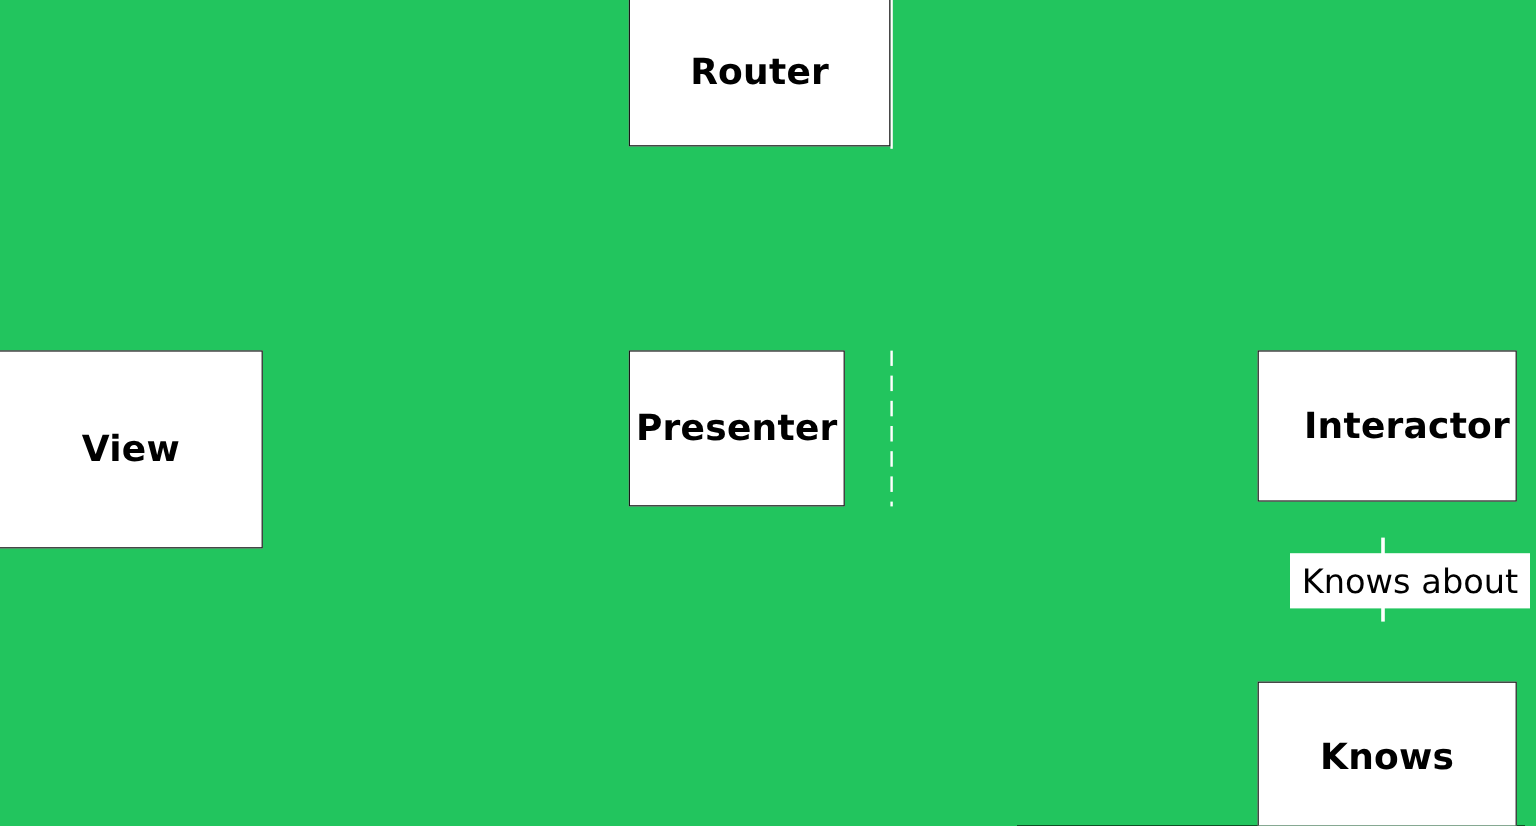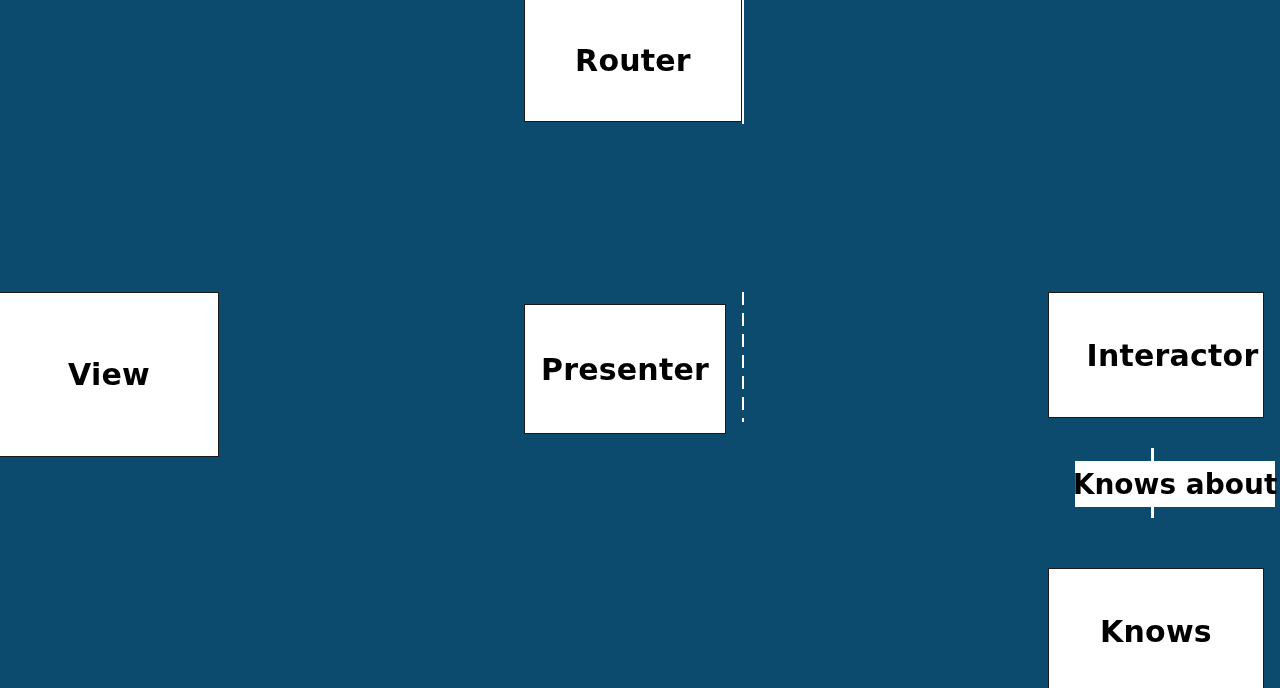--- a/index.html
+++ b/index.html
@@ -13,40 +13,40 @@
     position: relative;
     overflow: hidden;
     font-family: "DejaVu Sans", "Liberation Sans", sans-serif;
   }
   #stage {
     position: absolute;
     left: 0;
     top: 0;
     width: 1280px;
     height: 688px;
-    background: #0c4a6e;
+    background: #22c55e;
   }
   .node {
     position: absolute;
     background: #ffffff;
     border: 1px solid #1a1a1a;
     box-sizing: border-box;
     display: flex;
     align-items: center;
     justify-content: center;
     color: #000000;
     font-weight: bold;
     font-size: 30px;
     letter-spacing: 0.2px;
   }
   .edge-label {
     position: absolute;
     background: #ffffff;
     color: #000000;
-    font-weight: bold;
+    font-weight: normal;
     font-size: 28px;
     display: flex;
     align-items: center;
     justify-content: center;
     box-sizing: border-box;
     white-space: nowrap;
   }
   .connector-v {
     position: absolute;
     background: #ffffff;
@@ -76,21 +76,21 @@
   <div class="connector-dash" style="left:742px; top:292px; height:130px;"></div>
 
   <div class="node" style="left:524px; top:-2px; width:218px; height:124px;">
     <span>Router</span>
   </div>
 
   <div class="node" style="left:-1px; top:292px; width:220px; height:165px;">
     <span>View</span>
   </div>
 
-  <div class="node" style="left:524px; top:304px; width:202px; height:130px;">
+  <div class="node" style="left:524px; top:292px; width:180px; height:130px;">
     <span>Presenter</span>
   </div>
 
   <div class="node" style="left:1048px; top:292px; width:216px; height:126px;padding-left:33px;">
     <span>Interactor</span>
   </div>
 
   <div class="stub" style="left:1151px; top:448px; height:14px;"></div>
 
   <div class="edge-label" style="left:1075px; top:461px; width:200px; height:46px;">

